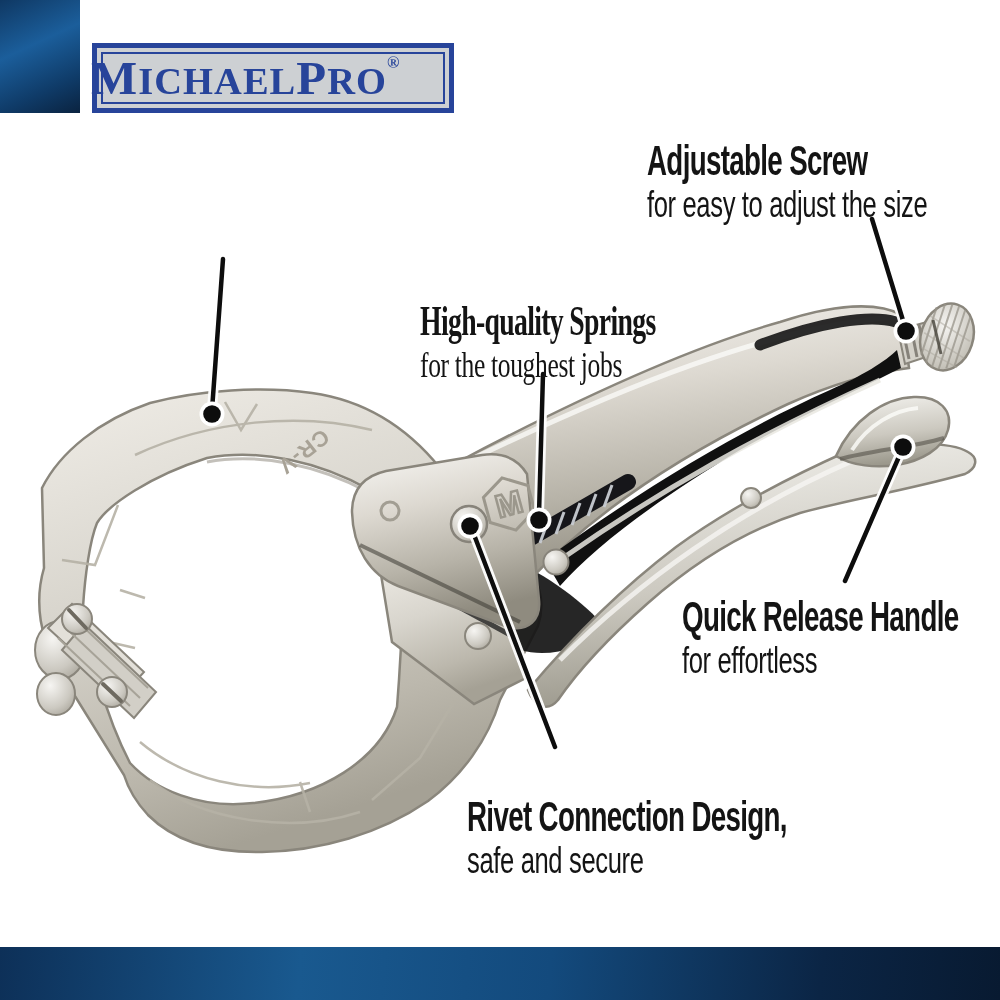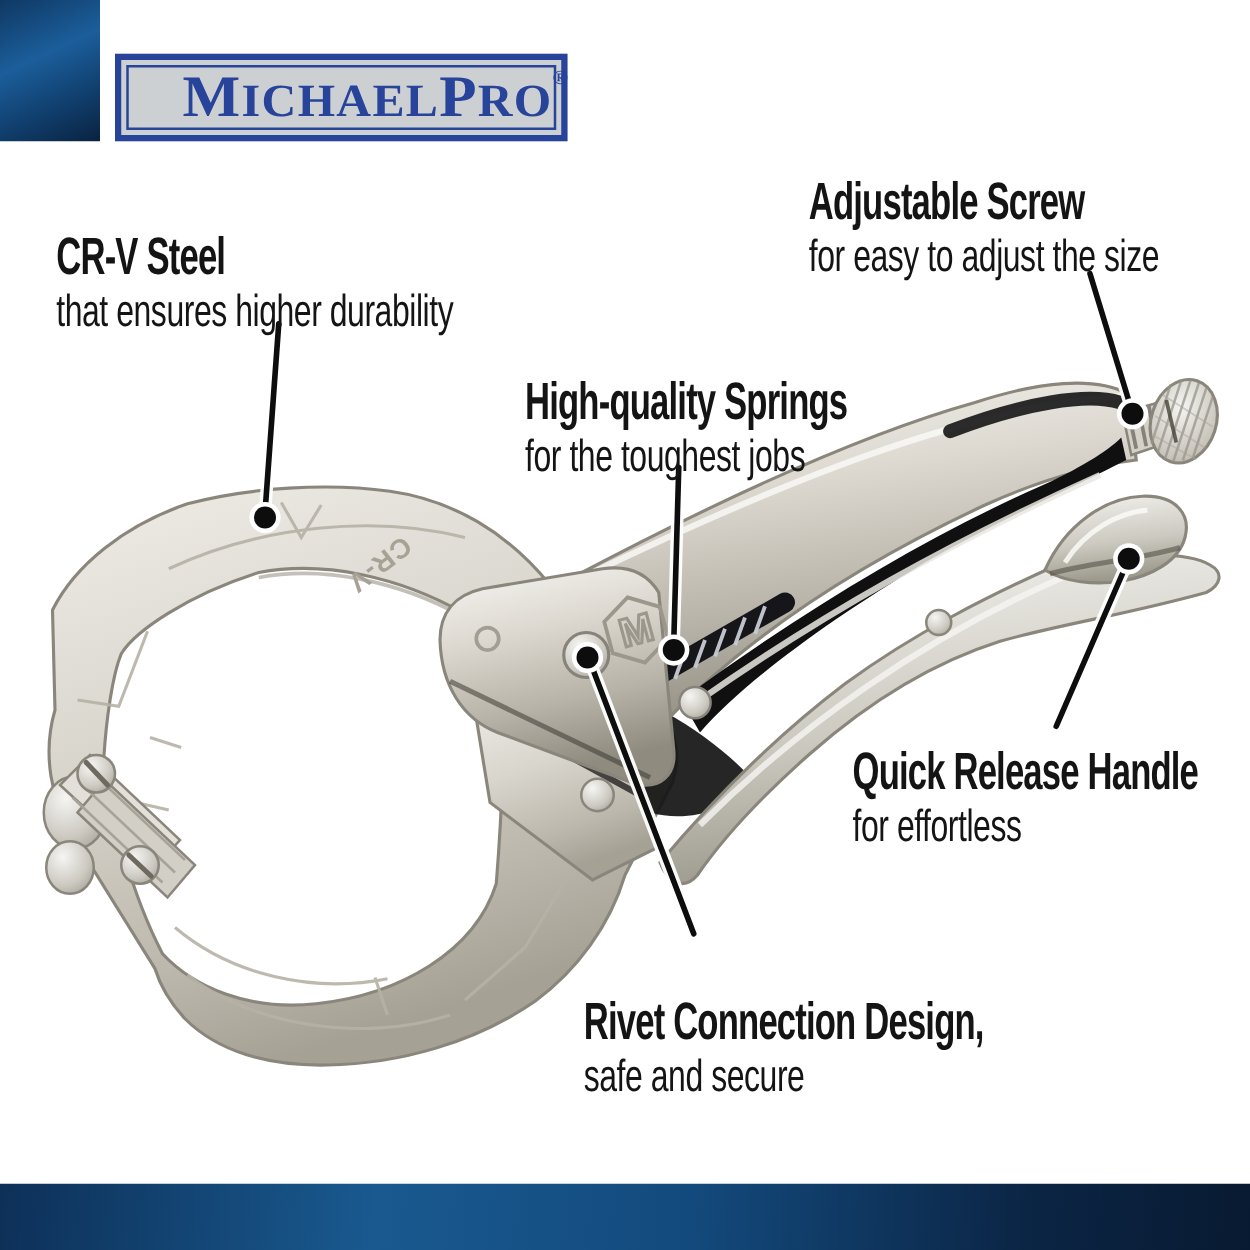--- a/index.html
+++ b/index.html
@@ -5,21 +5,21 @@
   html,body{margin:0;padding:0;background:#fff;}
   #stage{position:relative;width:1000px;height:1000px;background:#ffffff;overflow:hidden;
          font-family:"Liberation Sans",sans-serif;}
   
   .left-bar{position:absolute;left:0;top:0;width:80px;height:113px;
     background:linear-gradient(155deg,#0f3863 0%,#1b5e9b 40%,#0f3b68 75%,#0a2340 100%);}
   .bottom-bar{position:absolute;left:0;top:947px;width:1000px;height:53px;
     background:linear-gradient(95deg,#0d3058 0%,#19598f 30%,#134a7d 55%,#0b2545 82%,#081a31 100%);}
   
   .logo-box{position:absolute;left:92px;top:43px;width:352px;height:60px;
-    background:#cdd0d3;border:5px solid #27449a;display:flex;align-items:center;justify-content:flex-end;}
+    background:#cdd0d3;border:5px solid #27449a;display:flex;align-items:center;justify-content:flex-start;}
   .logo-inner{position:absolute;inset:4px;border:2px solid #27449a;pointer-events:none;}
   .logo-text{color:#27449a;font-family:"Liberation Serif",serif;font-weight:700;
     white-space:nowrap;line-height:1;letter-spacing:1px;transform:scaleX(1.04);transform-origin:50% 50%;}
   .lg-big{font-size:47px;}
   .lg-small{font-size:37px;}
   .lg-reg{font-size:16px;vertical-align:26px;letter-spacing:0;}
   
   .callout{position:absolute;color:#141414;}
   .callout-title{font-weight:700;font-size:42px;line-height:42px;letter-spacing:-1px;
     transform:scaleX(0.66);transform-origin:0 0;white-space:nowrap;}
@@ -250,31 +250,27 @@
         <circle cx="539" cy="520" r="12.5" fill="#fff"></circle>
           <circle cx="539" cy="520" r="8.8" fill="#0d0d0d"></circle>
         <circle cx="903" cy="447" r="12.5" fill="#fff"></circle>
           <circle cx="903" cy="447" r="8.8" fill="#0d0d0d"></circle>
         <circle cx="470" cy="526" r="12.5" fill="#fff"></circle>
           <circle cx="470" cy="526" r="8.8" fill="#0d0d0d"></circle>
       </g>
     </g>
   </svg>
 
-  <div class="callout" style="left:45px;top:184px;">
-    <div class="callout-title">CR-V Steel</div>
-    <div class="callout-sub">that ensures higher durability</div>
-  </div>
 
   <div class="callout" style="left:647px;top:140px;">
     <div class="callout-title">Adjustable Screw</div>
     <div class="callout-sub">for easy to adjust the size</div>
   </div>
 
-  <div class="callout" style="left:420px;top:300px;">
+  <div class="callout" style="left:420px;top:300px;font-family:Liberation Serif, serif;">
     <div class="callout-title">High-quality Springs</div>
     <div class="callout-sub">for the toughest jobs</div>
   </div>
 
   <div class="callout" style="left:682px;top:596px;">
     <div class="callout-title">Quick Release Handle</div>
     <div class="callout-sub">for effortless</div>
   </div>
 
   <div class="callout" style="left:467px;top:796px;">

